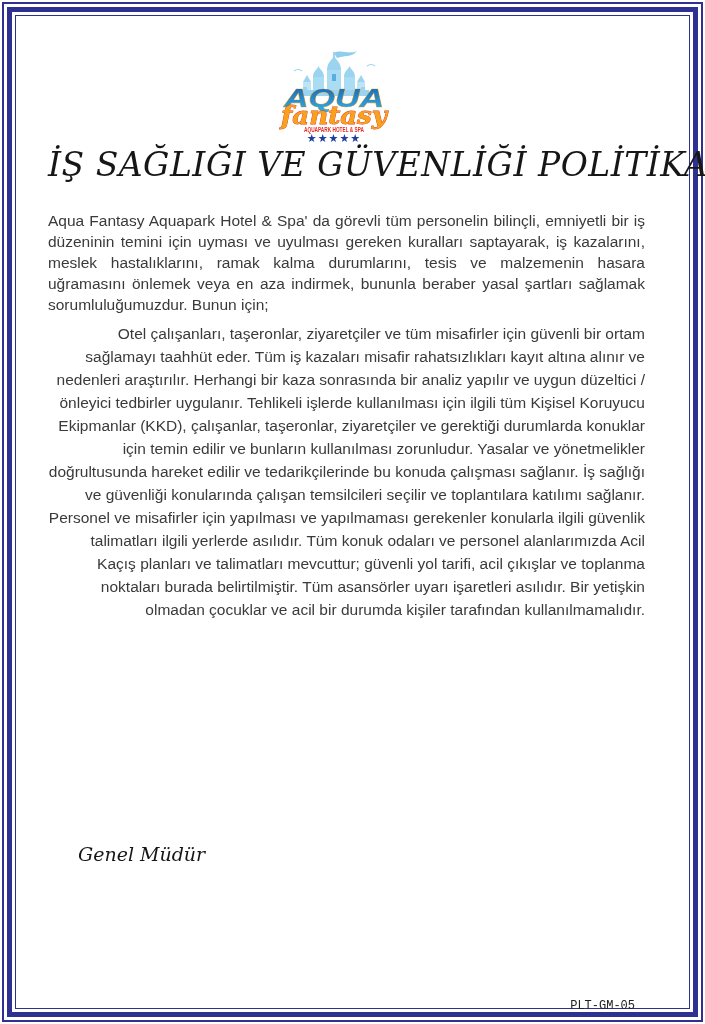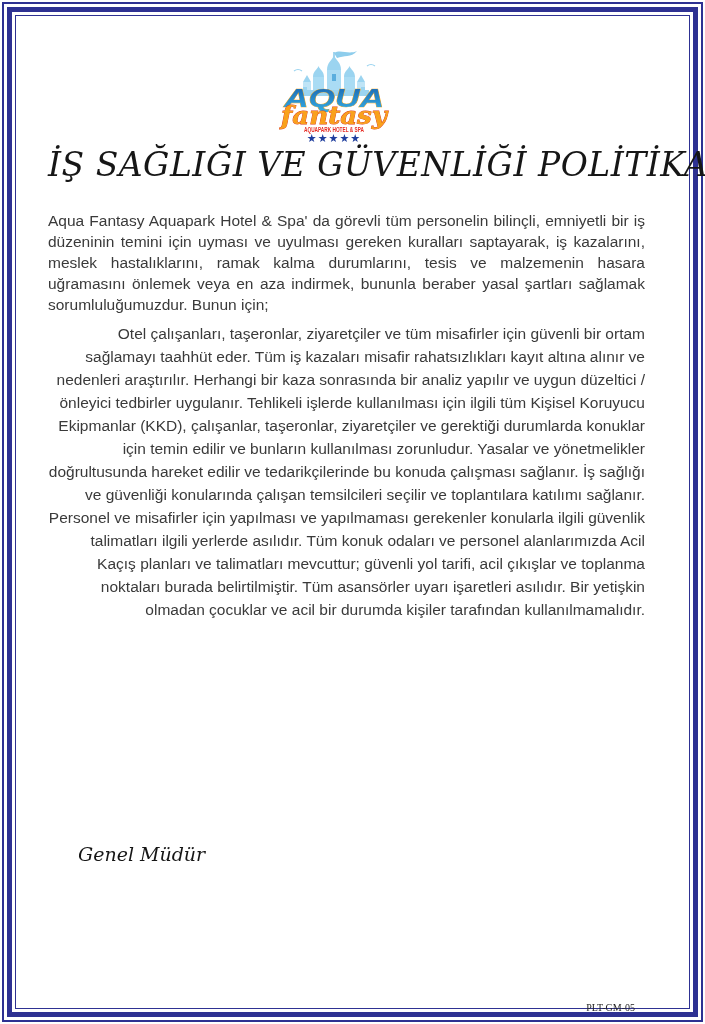--- a/index.html
+++ b/index.html
@@ -98,22 +98,22 @@
     font-style: italic;
     font-size: 19px;
     color: #161616;
     gap: 47px;
   }
 
   
   .doc-code {
     position: absolute;
     bottom: 11px; right: 70px;
-    font-family: Liberation Serif, serif;
-    font-size: 10px;
+    font-family: Liberation Mono, monospace;
+    font-size: 12px;
     color: #222222;
   }
 </style>
 </head>
 <body>
 
 <div class="page">
 
   <div class="b-outer"></div>
   <div class="b-mid"></div>

